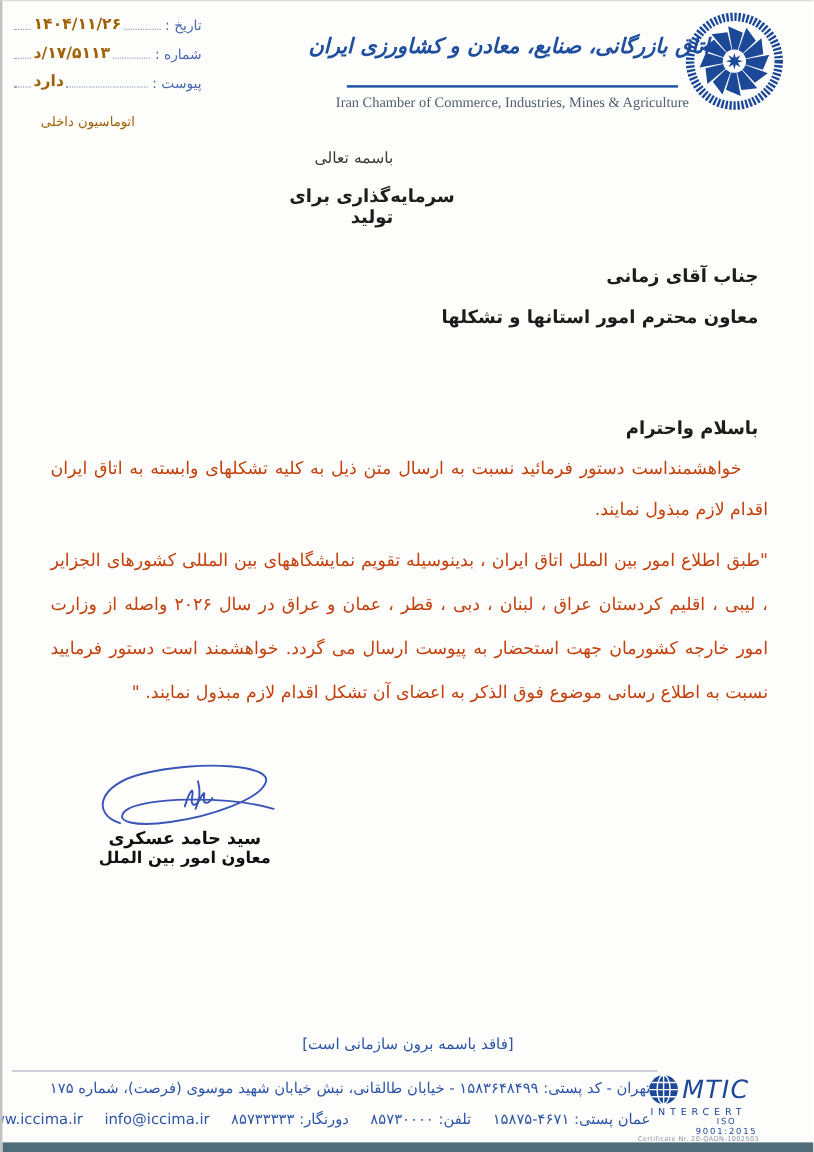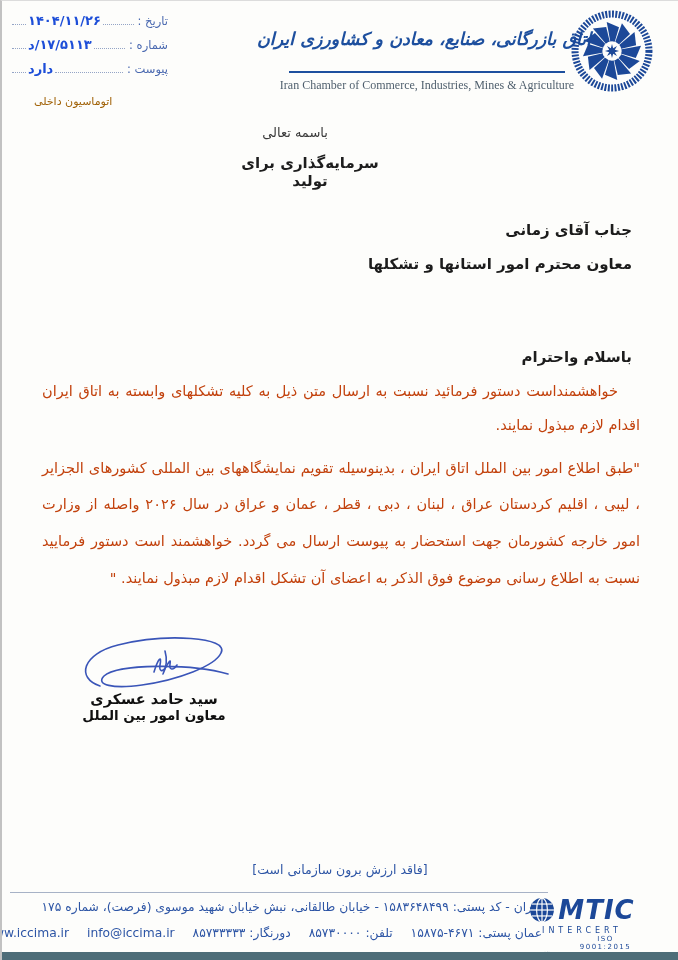--- a/index.html
+++ b/index.html
@@ -7,21 +7,21 @@
     position:relative; width:678px; height:960px; overflow:hidden;
     background:#fdfdfb; box-sizing:border-box;
     border-left:2px solid #c2c2c2; border-top:1px solid #dcdcdc;
     font-family:"DejaVu Sans", sans-serif;
   }
   
   .meta { position:absolute; top:12px; left:8px; width:158px; direction:rtl; }
   .meta-row { display:flex; align-items:flex-end; margin-bottom:9px; }
   .meta-label { font-size:11.5px; color:#4a69b0; white-space:nowrap; }
   .leader { flex:1; border-bottom:1.5px dotted #94a4c6; margin:0 4px 3px 2px; min-width:8px; }
-  .meta-value { font-weight:bold; font-size:13px; color:#1d4ed8; white-space:nowrap; }
+  .meta-value { font-weight:bold; font-size:13px; color:#a16207; white-space:nowrap; }
   .leader-tail { width:14px; border-bottom:1.5px dotted #94a4c6; margin:0 2px 3px; }
   .automation { position:absolute; top:94px; left:32px; font-size:11px; color:#a16207; }
 
   
   .hdr-fa {
     position:absolute; top:28px; left:255px; width:320px; text-align:center;
     font-size:17.5px; font-weight:bold; font-style:italic; color:#1d4f9e; white-space:nowrap;
   }
   .hdr-rule { position:absolute; top:70px; left:287px; width:276px; height:2px; background:#1d4f9e; }
   .hdr-en {
@@ -59,21 +59,21 @@
   .foot-line1 { position:absolute; top:899px; right:136px; direction:rtl; white-space:nowrap;
                 font-size:12.3px; color:#2d55a5; }
   .foot-line2 { position:absolute; top:925px; right:136px; direction:rtl; white-space:nowrap;
                 font-size:12.3px; color:#2d55a5; }
   .foot-line2 .seg { margin-left:14px; }
   .foot-line2 .seg:last-child { margin-left:0; }
   .latin { direction:ltr; unicode-bidi:isolate; display:inline-block; }
 
   .mtic { position:absolute; top:894px; right:40px; width:112px; color:#1c4898; text-align:center; }
   .mtic-top { display:flex; align-items:center; justify-content:center; gap:3px; }
-  .mtic-brand { font-size:26px; font-weight:bold; letter-spacing:1px; font-style:italic; }
+  .mtic-brand { font-size:21px; font-weight:normal; letter-spacing:1px; font-style:italic; }
   .mtic-body { font-size:8px; letter-spacing:4px; margin-top:1px; }
   .mtic-std { font-size:7px; letter-spacing:1.5px;margin-left:47px; }
   .mtic-cert { font-size:5.5px; color:#8a96a8; letter-spacing:0.3px; }
 
   .bottom-bar { position:absolute; bottom:0; left:0; right:0; height:8px; background:#4e6d78; }
 </style>
 </head>
 <body>
 
 <div class="page">
@@ -142,21 +142,21 @@
       <path d="M32,54 C8,46 14,22 50,13 C98,1 162,5 153,21 C147,34 110,48 74,53 C45,57 27,53 36,44 C49,32 122,31 160,42"></path>
       <path d="M86,40 C90,27 94,22 92,33 C91,39 94,41 98,35 C101,30 103,26 102,32 C101,38 105,39 109,33"></path>
       <path d="M97,19 C99,26 99,34 95,42"></path>
     </g>
   </svg>
   <div class="sig-block">
     <div class="sig-name">سید حامد عسکری</div>
     <div class="sig-title">معاون امور بین الملل</div>
   </div>
 
-  <div class="disclaimer">[فاقد ارزش برون سازمانی است]</div>
+  <div class="disclaimer">[فاقد باسمه برون سازمانی است]</div>
   <div class="foot-rule"></div>
 
   <div class="foot-line1">تهران - کد پستی: ۱۵۸۳۶۴۸۴۹۹ - خیابان طالقانی، نبش خیابان شهید موسوی (فرصت)، شماره ۱۷۵</div>
 
   <div class="foot-line2">
     <span class="seg"><span>عمان پستی:</span> <span class="latin" dir="ltr">۱۵۸۷۵-۴۶۷۱</span></span>
     <span class="seg"><span>تلفن:</span> <span>۸۵۷۳۰۰۰۰</span></span>
     <span class="seg"><span>دورنگار:</span> <span>۸۵۷۳۳۳۳۳</span></span>
     <span class="seg latin" dir="ltr">info@iccima.ir</span>
     <span class="seg latin" dir="ltr">www.iccima.ir</span>

